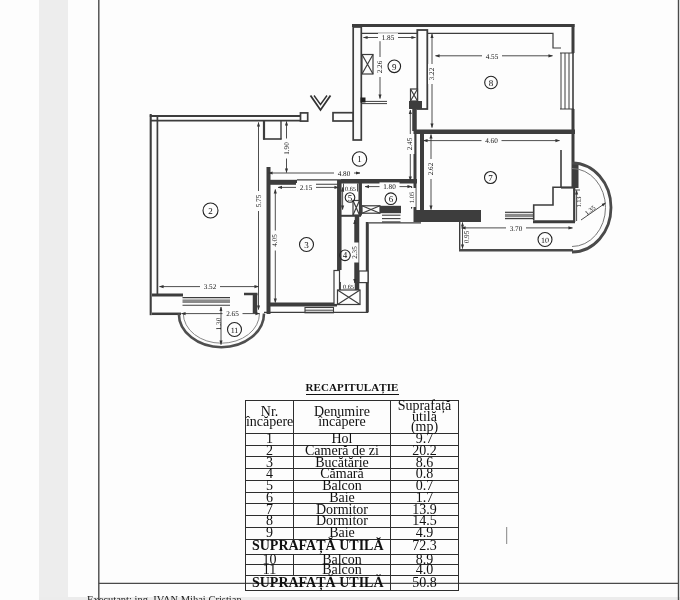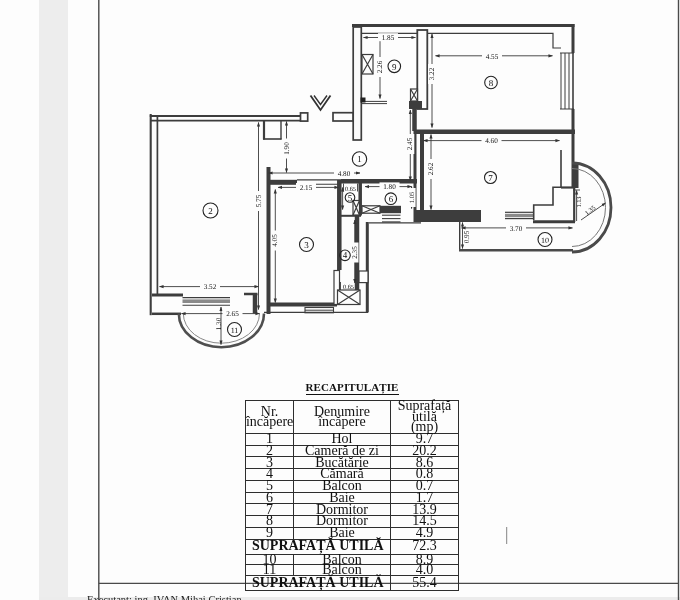--- a/index.html
+++ b/index.html
@@ -340,18 +340,18 @@
           <td style="line-height:9.5px">Balcon</td>
           <td style="line-height:9.5px">8.9</td>
         </tr>
 <tr style="height:9.5px;line-height:9.5px">
           <td style="line-height:9.5px">11</td>
           <td style="line-height:9.5px">Balcon</td>
           <td style="line-height:9.5px">4.0</td>
         </tr>
 <tr style="height:15.9px">
           <td colspan="2" class="big">SUPRAFAȚĂ UTILĂ</td>
-          <td>55.4</td>
+          <td>50.8</td>
         </tr>
 </tbody>
     </table>
 <div id="footer">Executant: ing. IVAN Mihai Cristian</div>
 </div>
 
 </body></html>

